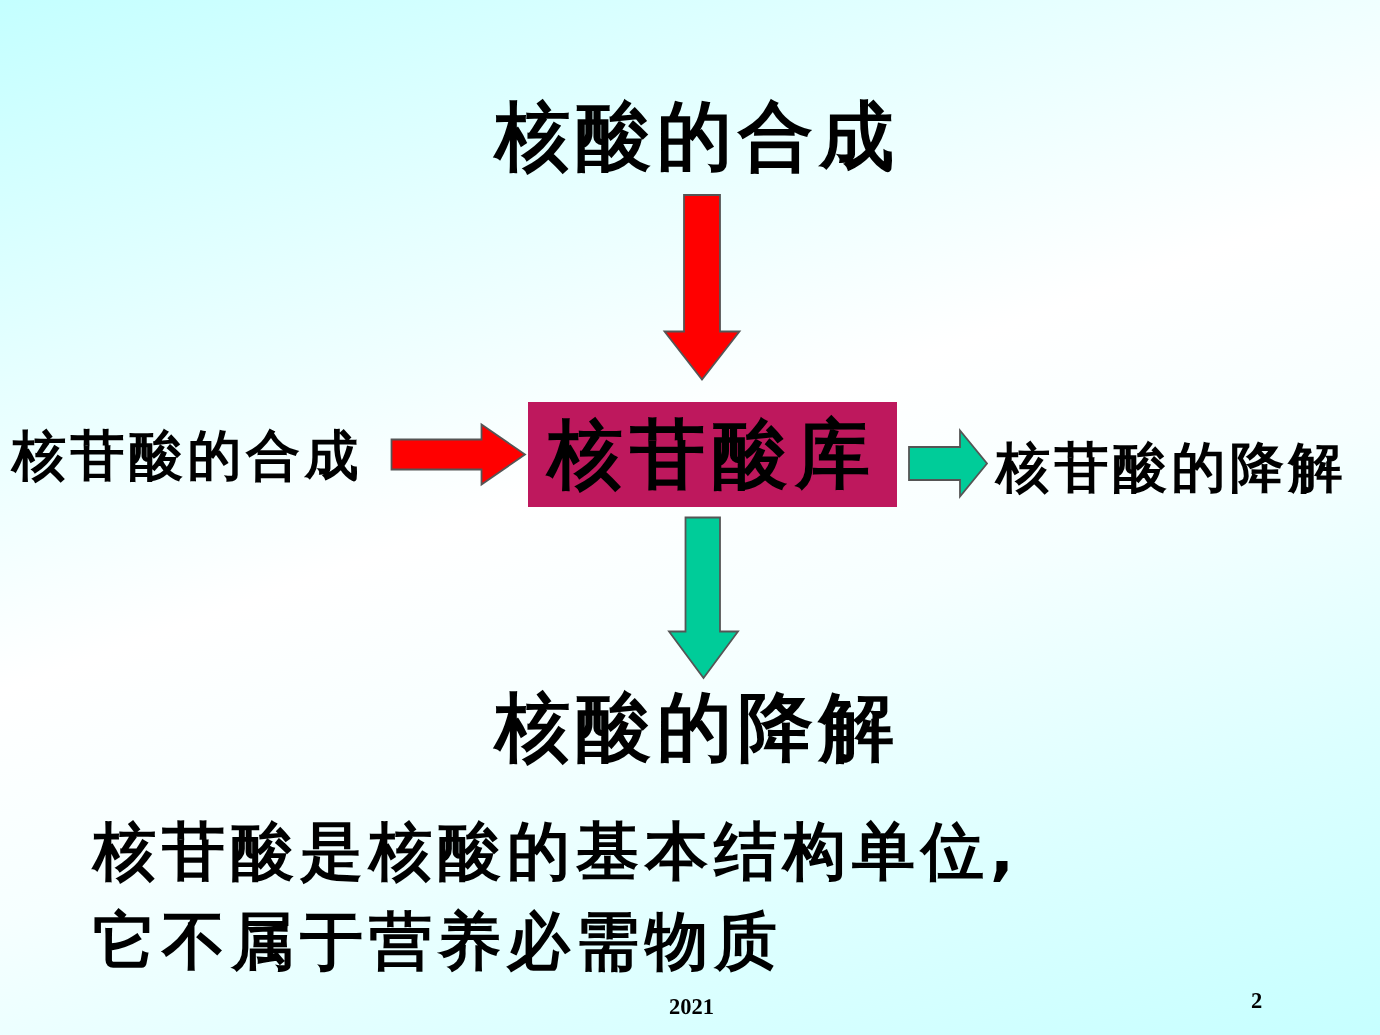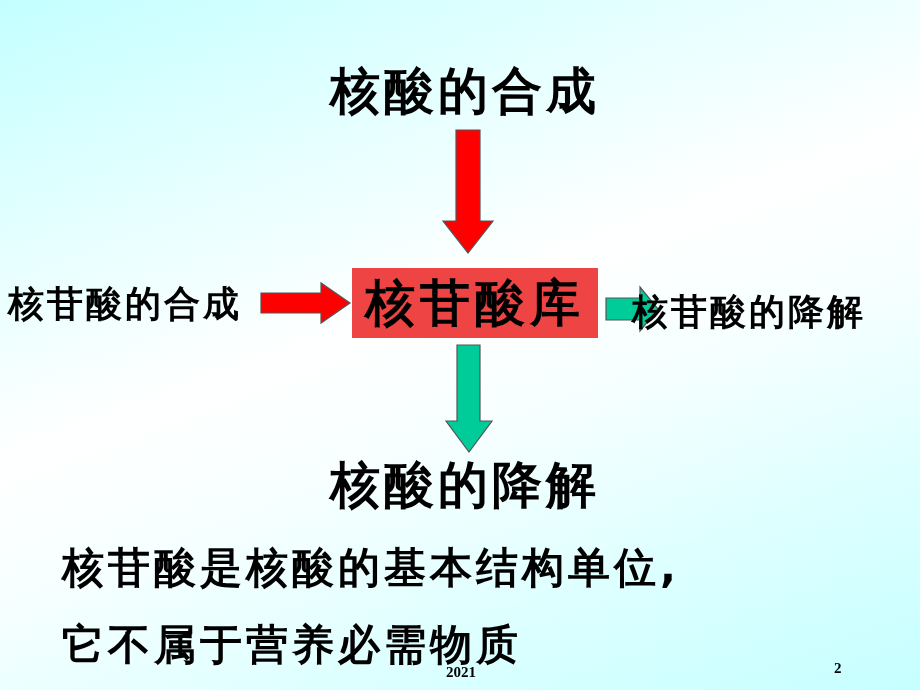--- a/index.html
+++ b/index.html
@@ -12,21 +12,21 @@
   .abs { position:absolute; }
   .title {
     font-weight:bold; font-size:50px; letter-spacing:4px; white-space:nowrap;
     font-family: "DejaVu Sans", sans-serif;
   }
   .side {
     font-weight:bold; font-size:36px; letter-spacing:3px; white-space:nowrap;
     font-family: "DejaVu Sans", sans-serif;
   }
   .center-box {
-    background:#ef4444; display:flex; align-items:center; justify-content:center;
+    background:#be185d; display:flex; align-items:center; justify-content:center;
   }
   .center-text {
     font-weight:bold; font-size:50px; letter-spacing:5px; white-space:nowrap;
     font-family: "DejaVu Sans", sans-serif;
   }
   .para {
     font-weight:bold; font-size:42px; letter-spacing:4px; white-space:nowrap;
     font-family: "DejaVu Sans", sans-serif;
     text-align: right;
   }
@@ -57,27 +57,27 @@
     <polygon points="2,12 62,12 62,2 91,22 62,42 62,32 2,32" fill="#ff0000" stroke="#555" stroke-width="1.2"></polygon>
   </svg>
 </div>
 
 <div class="abs" style="left:604px; top:285px;">
   <svg width="56" height="48" viewBox="0 0 56 48">
     <polygon points="2,13 36,13 36,2 54,24 36,46 36,35 2,35" fill="#00cc99" stroke="#555" stroke-width="1.2"></polygon>
   </svg>
 </div>
 
-<div class="abs side" style="left:632px; top:288px;">核苷酸的降解</div>
+<div class="abs side" style="left:664px; top:288px;">核苷酸的降解</div>
 
 <div class="abs" style="left:444px; top:343px;">
   <svg width="50" height="112" viewBox="0 0 50 112">
     <polygon points="13,2 36,2 36,78 48,78 25,109 2,78 13,78" fill="#00cc99" stroke="#555" stroke-width="1.2"></polygon>
   </svg>
 </div>
 
 <div class="abs title" style="left:330px; top:452px;">核酸的降解</div>
 
 <div class="abs para" style="left:62px; top:540px;">核苷酸是核酸的基本结构单位,</div>
-<div class="abs para" style="left:62px; top:617px;">它不属于营养必需物质</div>
+<div class="abs para" style="left:62px; top:600px;">它不属于营养必需物质</div>
 
 <div class="abs footer-text" style="left:446px; top:640px;">2021</div>
 <div class="abs footer-text" style="left:834px; top:636px;">2</div>
 
 </body></html>

